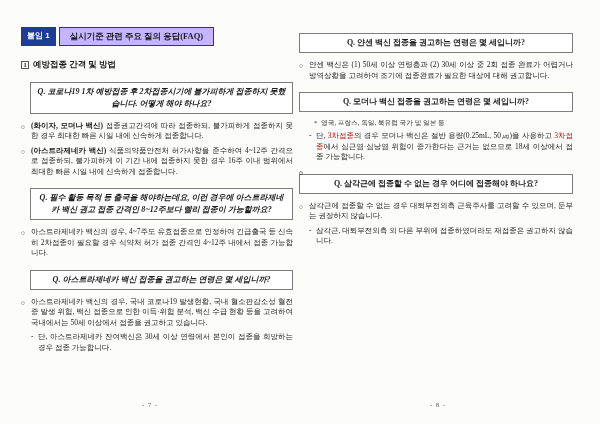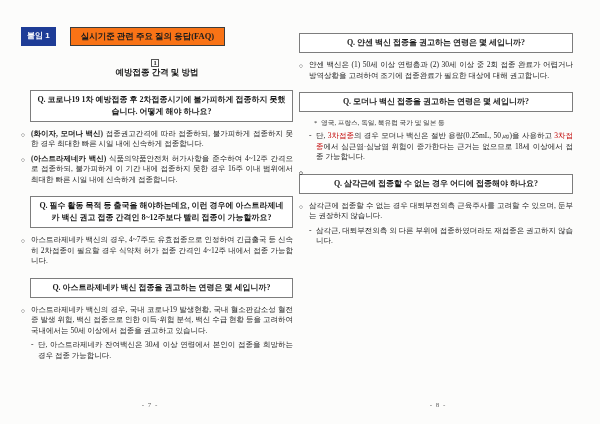--- a/index.html
+++ b/index.html
@@ -16,41 +16,41 @@
 
   
   .header-row { display:flex; align-items:stretch; margin-bottom:0; }
   .badge {
     background:#1e3c96; color:#fff; font-weight:bold;
     font-size:8px; line-height:1; padding:4px 6px;
     display:flex; align-items:center; white-space:nowrap;
     font-family:"Liberation Sans","DejaVu Sans",sans-serif;
   }
   .title-box {
-    border:1.5px solid #3c3c3c; background:#f97316;
+    border:1.5px solid #3c3c3c; background:#c4b5fd;
     font-weight:bold; font-size:8.5px; line-height:1;
-    padding:4px 10px; margin-left:14px; display:flex; align-items:center;
+    padding:4px 10px; margin-left:3px; display:flex; align-items:center;
     white-space:nowrap;
   }
 
   
-  .section-head { margin-top:13px; font-weight:bold; font-size:8.5px; display:flex; align-items:center;flex-direction:column; }
+  .section-head { margin-top:13px; font-weight:bold; font-size:8.5px; display:flex; align-items:center; }
   .num-box {
     display:inline-flex; align-items:center; justify-content:center;
     border:1px solid #555; font-size:6.5px; width:8px; height:8px;
     margin-right:4px; font-weight:bold;
   }
 
   
   .qbox {
     border:1px solid #7d7d7d; background:#fff;
     font-weight:bold; font-size:8px; line-height:1.5;
     padding:3px 6px; text-align:center; margin:11px 0 7px 0;
   }
-  .page:first-child .qbox { margin-left:9px; }
+  .page:first-child .qbox { margin-left:9px;font-style:italic; }
   #page-right .qbox:first-child, #page-left .section-head + .qbox { margin-top:11px; }
   #page-right .qa-list > .qbox:first-child { margin-top:0; }
 
   
   .ans {
     position:relative; font-size:7.5px; line-height:1.4;
     margin:0 0 4px 0; padding-left:10px; text-align:justify;
   }
   .ans .marker { position:absolute; left:0; top:0; }
   .ans.circle .marker { font-size:6.5px; top:1px; }

